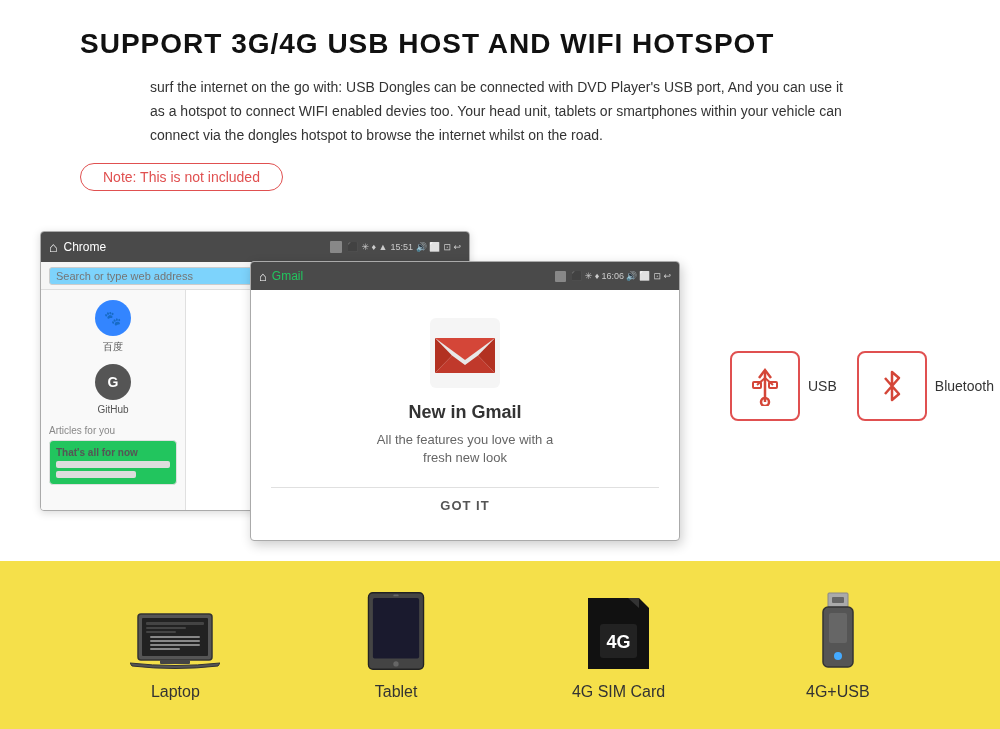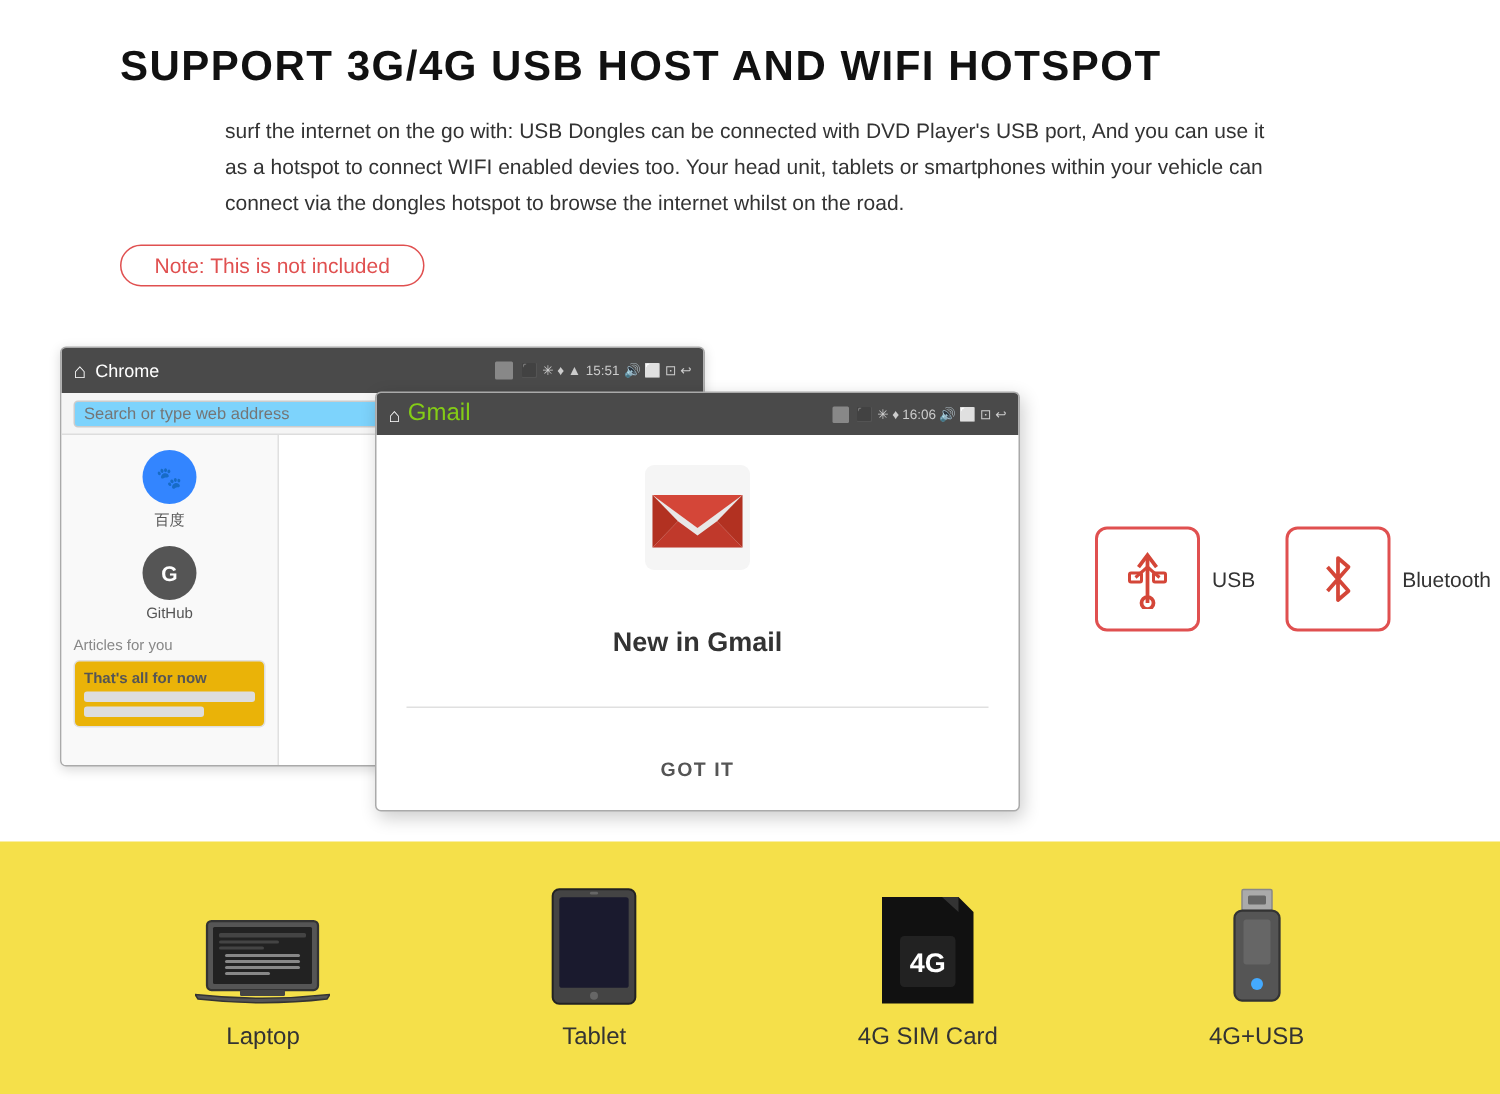--- a/index.html
+++ b/index.html
@@ -145,21 +145,21 @@
       text-align: center;
     }
 
     .articles-label {
       font-size: 10px;
       color: #888;
       margin: 6px 0 4px;
     }
 
     .thats-all-box {
-      background: #eab308;
+      background: #22c55e;
       border: 1px solid #e0e0e0;
       border-radius: 4px;
       padding: 6px 6px;
       font-size: 9px;
       color: #555;
     }
 
     .thats-all-box .title {
       font-weight: bold;
       font-size: 10px;
@@ -200,21 +200,21 @@
       padding: 0 8px;
       color: #fff;
       font-size: 11px;
       gap: 5px;
     }
 
     .gmail-content {
       display: flex;
       flex-direction: column;
       align-items: center;
-      justify-content: space-between;
+      justify-content: center;
       height: calc(100% - 28px);
       padding: 20px;
     }
 
     .gmail-logo {
       width: 70px;
       height: 70px;
       margin-bottom: 14px;
     }
 
@@ -396,39 +396,40 @@
             <div class="blurred-text" style="width:70%;"></div>
           </div>
         </div>
         <div class="browser-main"></div>
       </div>
     </div>
 
     <div class="gmail-outer">
       <div class="gmail-statusbar">
         <span style="font-size:13px;">⌂</span>
-        <span style="font-size:16px;color:#84cc16;flex:1;">Gmail</span>
+        <span style="font-size:12px;color:#22c55e;flex:1;">Gmail</span>
         <span style="width:11px;height:11px;background:#888;display:inline-block;border-radius:1px;"></span>
         <span style="display:flex;gap:2px;align-items:center;font-size:9px;color:#ccc;">
           ⬛ ✳ ♦
           <span>16:06</span>
           🔊 ⬜ ⊡ ↩
         </span>
       </div>
       <div class="gmail-content">
 
         <svg class="gmail-logo" viewBox="0 0 70 70" xmlns="http://www.w3.org/2000/svg">
           <rect width="70" height="70" rx="6" fill="#f5f5f5"></rect>
           <polygon points="5,20 35,42 65,20 65,55 5,55" fill="#e8e8e8"></polygon>
           <polygon points="5,20 35,42 65,20" fill="#d44638"></polygon>
           <polygon points="5,20 5,55 22,37.5" fill="#b23121"></polygon>
           <polygon points="65,20 65,55 48,37.5" fill="#b23121"></polygon>
           <polygon points="5,55 22,37.5 35,47 48,37.5 65,55" fill="#c0392b"></polygon>
         </svg>
         <div class="gmail-title">New in Gmail</div>
+        <div class="gmail-subtitle">All the features you love with a fresh new look</div>
         <div class="gmail-divider"></div>
         <div class="gmail-got-it">GOT IT</div>
       </div>
     </div>
   </div>
 
   <div class="icons-section">
     <div class="conn-icons-row">
 
       <div class="conn-icon-item">

